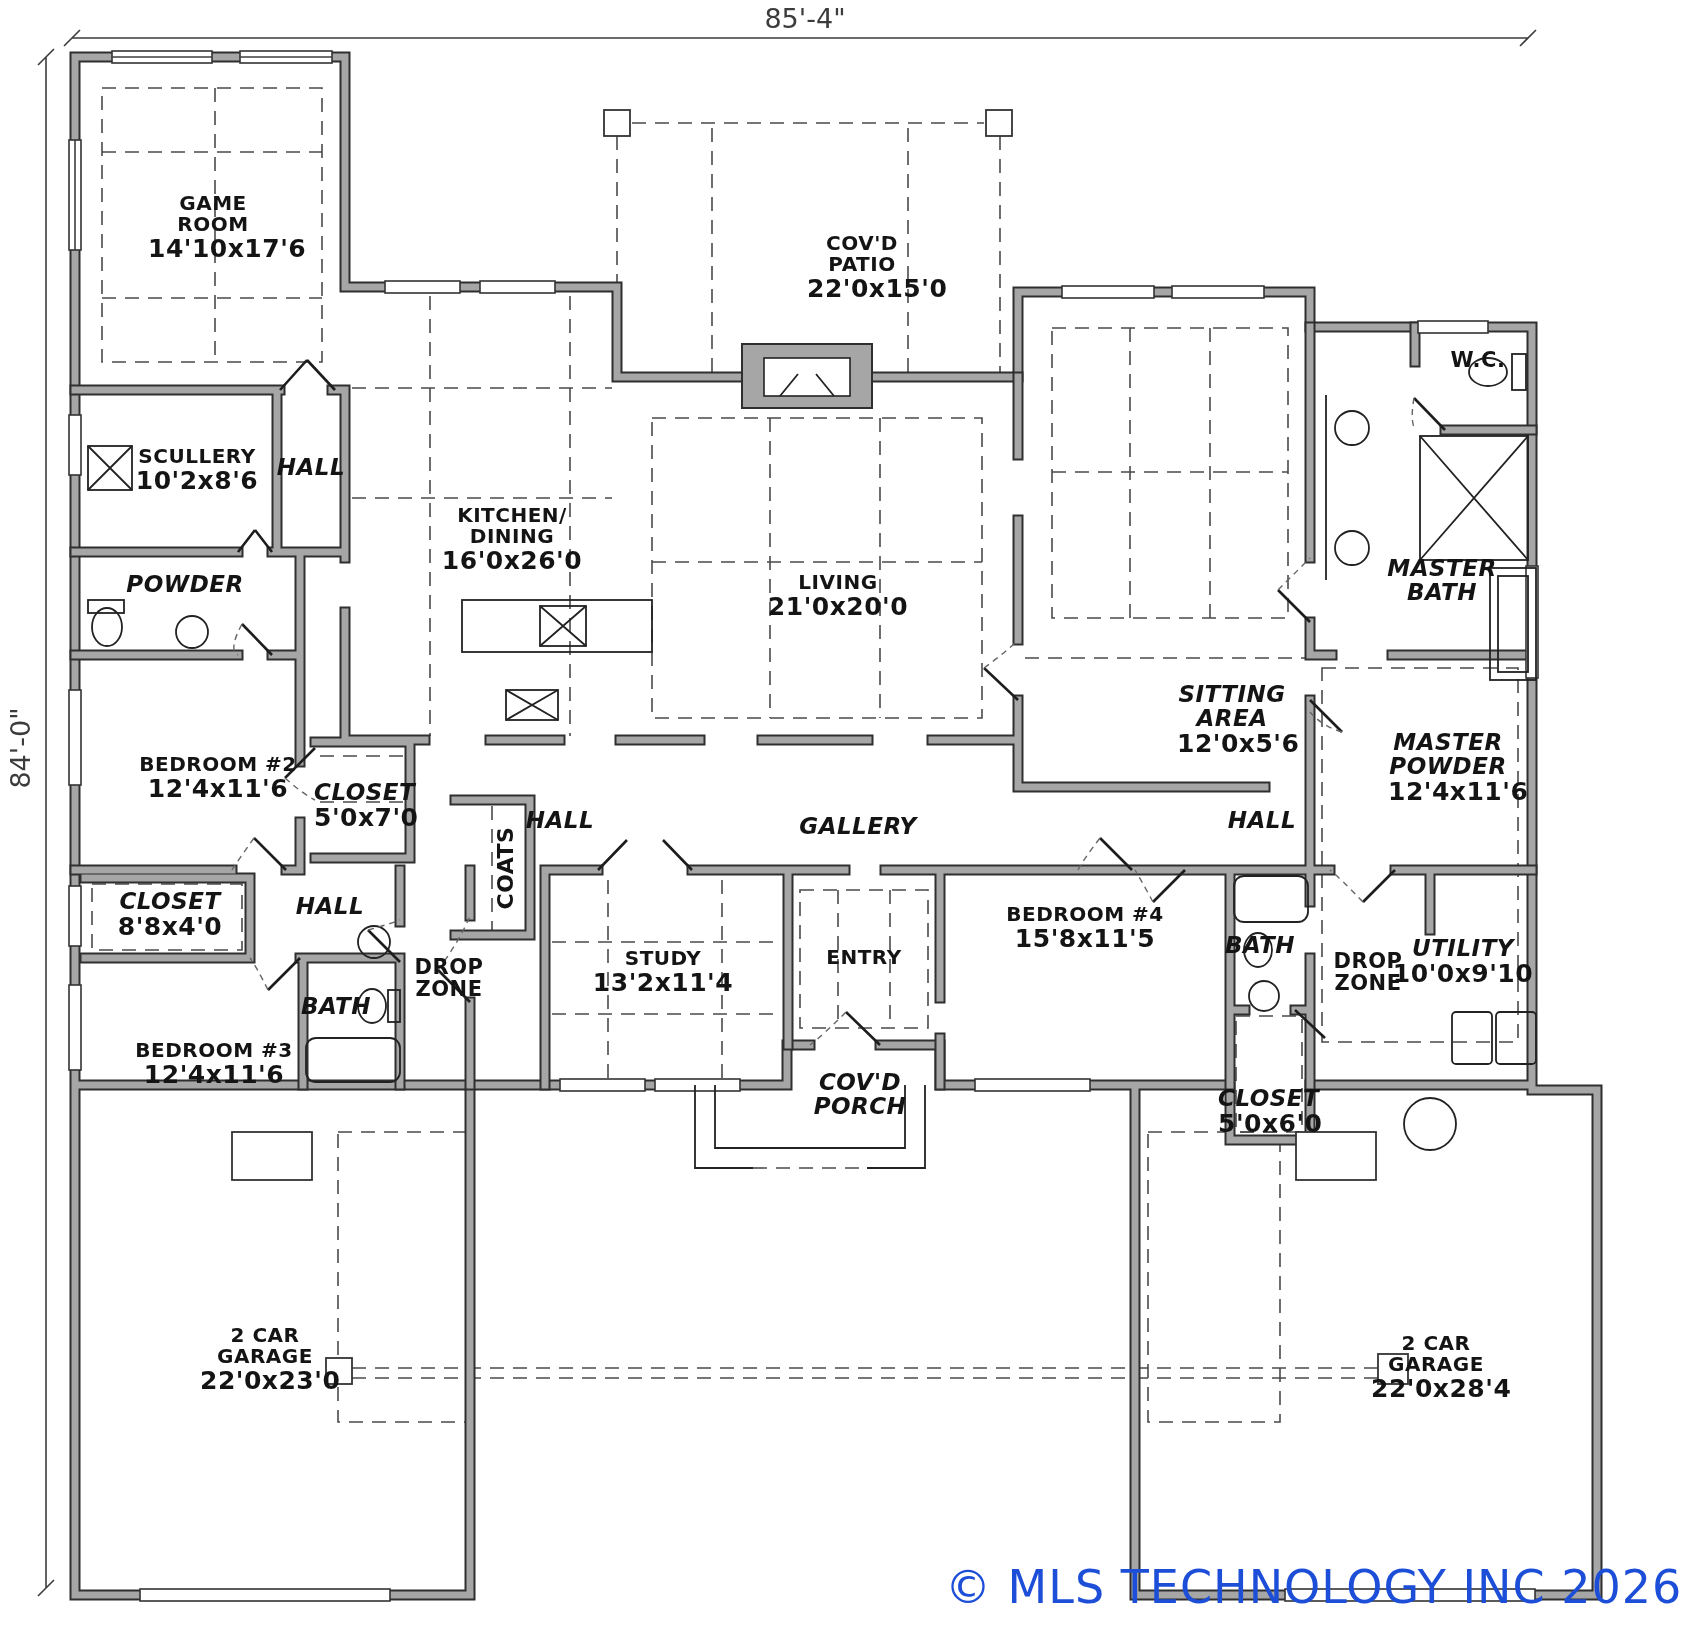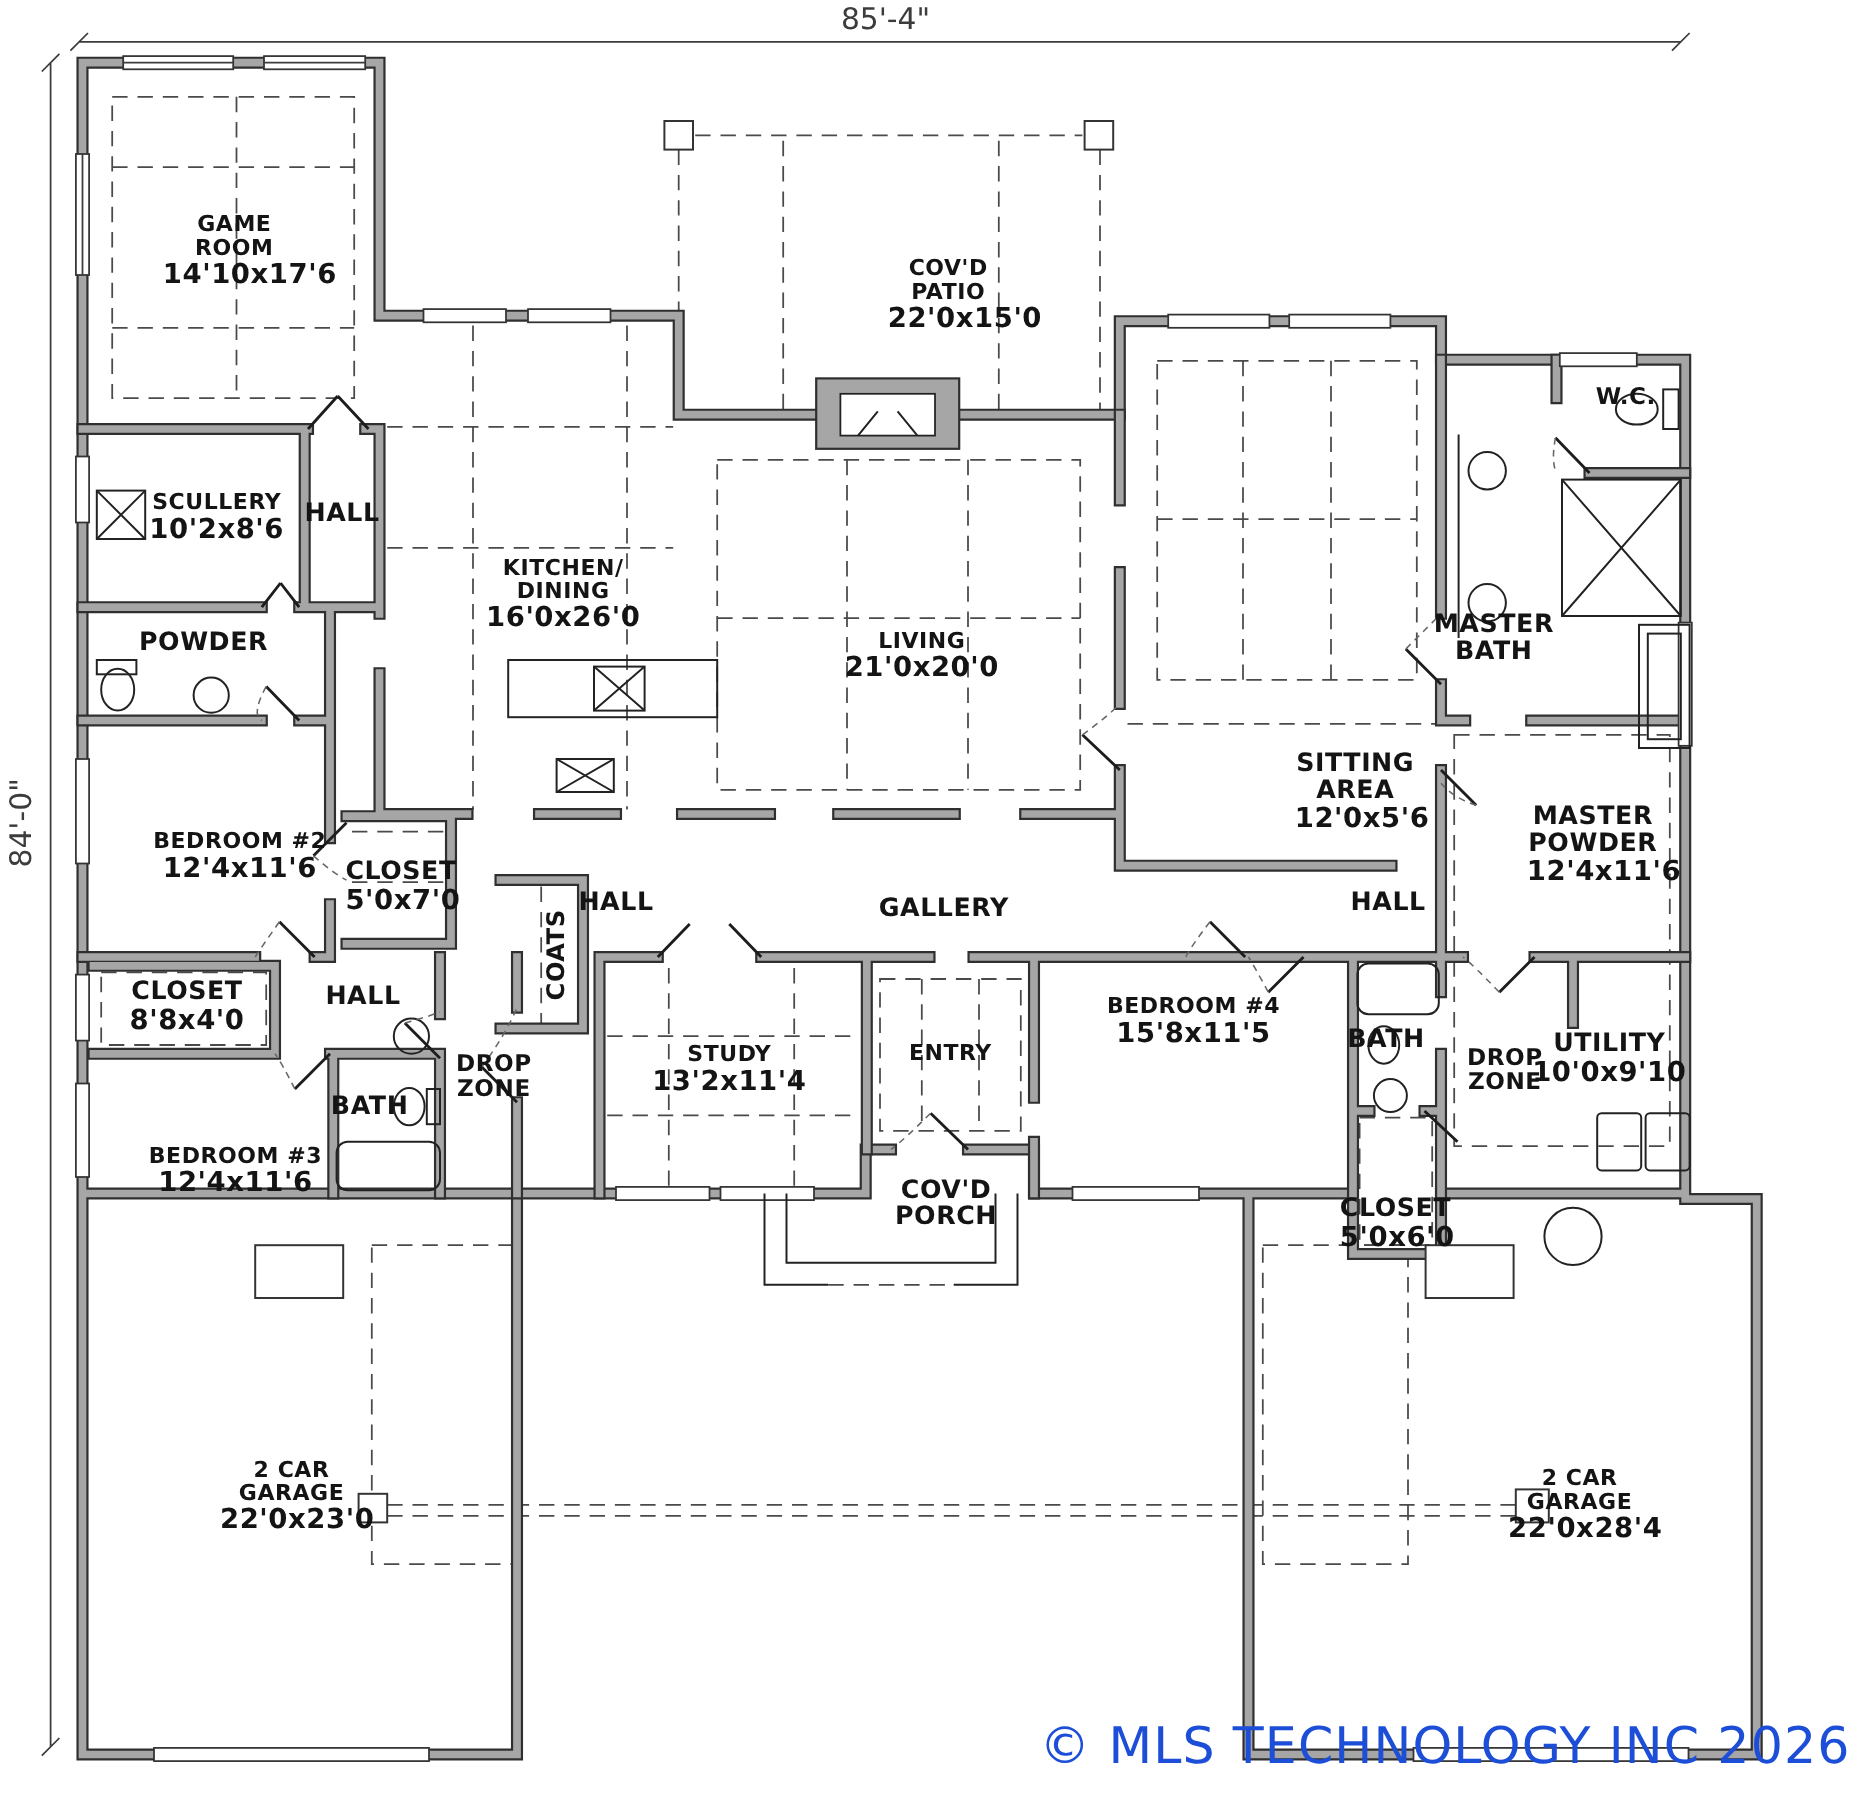--- a/index.html
+++ b/index.html
@@ -3,21 +3,21 @@
 <meta charset="utf-8">
 <style>
   html,body{margin:0;padding:0;background:#ffffff;}
   .plan{position:relative;width:1685px;height:1638px;background:#fff;
         font-family:"DejaVu Sans",sans-serif;overflow:hidden;}
   .plan svg{position:absolute;left:0;top:0;}
   .room{position:absolute;transform:translate(-50%,-50%);text-align:center;
         color:#141414;font-weight:700;line-height:1.05;z-index:3;}
   .rn{display:block;font-size:20px;letter-spacing:.5px;white-space:pre-line;}
   .rd{display:block;font-size:25px;margin-top:1px;letter-spacing:.5px;}
-  .small .rn{font-size:23px;}
+  .small .rn{font-size:23px;font-style:italic;}
   .tiny .rn{font-size:21px;}
   .vert{writing-mode:vertical-rl;transform:translate(-50%,-50%) rotate(180deg);}
   .vert .rn{font-size:22px;}
   .dim-top{position:absolute;left:805px;top:18px;transform:translate(-50%,-50%);
         font-size:27px;color:#3c3c3c;z-index:3;}
   .dim-left{position:absolute;left:20px;top:748px;transform:translate(-50%,-50%) rotate(-90deg);
         font-size:27px;color:#3c3c3c;z-index:3;}
   .watermark{position:absolute;left:945px;top:1560px;width:738px;font-size:46px;
         color:#1d4ed8;letter-spacing:1px;white-space:nowrap;z-index:6;}
   
@@ -236,21 +236,21 @@
       <span class="rn">COV'D PATIO</span>
       <span class="rd">22'0x15'0</span>
     </div>
 <div class="room" style="left:838px;top:596px;width:200px">
       <span class="rn">LIVING</span>
       <span class="rd">21'0x20'0</span>
     </div>
 <div class="room tiny" style="left:1478px;top:360px">
       <span class="rn">W.C.</span>
     </div>
-<div class="room small" style="left:1358px;top:580px;width:110px">
+<div class="room small" style="left:1442px;top:580px;width:110px">
       <span class="rn">MASTER BATH</span>
     </div>
 <div class="room small" style="left:1232px;top:720px;width:110px">
       <span class="rn">SITTING AREA</span>
       <span class="rd">12'0x5'6</span>
     </div>
 <div class="room small" style="left:1448px;top:768px;width:120px">
       <span class="rn">MASTER POWDER</span>
       <span class="rd">12'4x11'6</span>
     </div>

